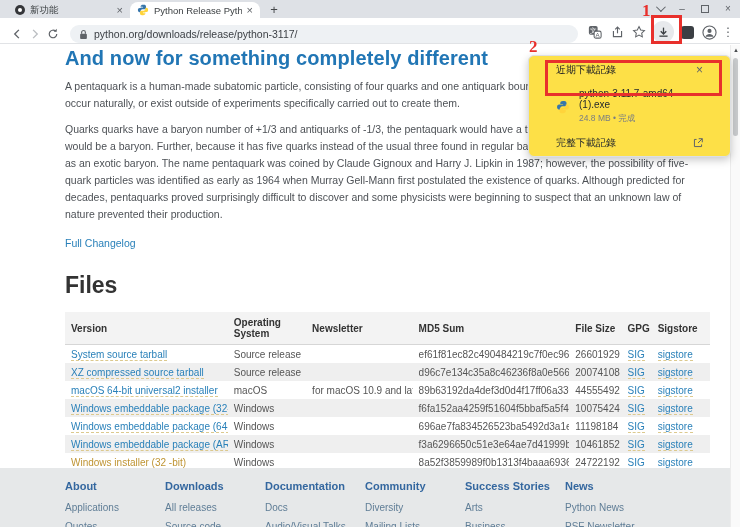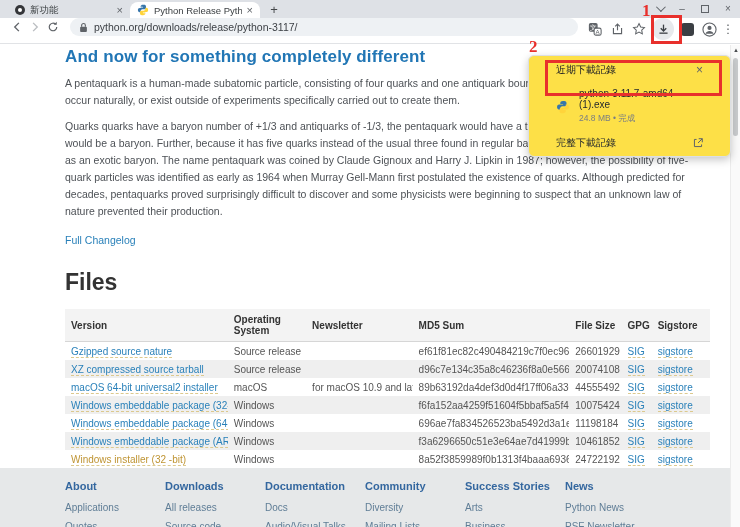--- a/index.html
+++ b/index.html
@@ -16,34 +16,34 @@
   .whatsnew-dot { width:10px; height:10px; border-radius:50%; background:#35363a; position:relative; flex:0 0 auto; }
   .whatsnew-dot::after { content:""; position:absolute; left:3px; top:3px; width:4px; height:4px; border-radius:50%; background:#fff; }
   .pylogo { width:12px; height:12px; flex:0 0 auto; }
   .newtab-btn { width:16px; height:16px; margin:0 0 1px 6px; font-size:13px; color:#45474a; display:flex; align-items:center; justify-content:center; }
   .win-controls { position:absolute; right:6px; top:1px; display:flex; gap:13px; align-items:center; height:15px; color:#5f6368; font-size:10px; }
   .wc { width:12px; text-align:center; line-height:15px; }
   .wc-max { width:8px; height:8px; border:1px solid #5f6368; margin-top:0px; }
   .wc-chevron { width:7px; height:7px; border-right:1.5px solid #5f6368; border-bottom:1.5px solid #5f6368; transform:rotate(45deg) translateY(-2px); }
 
   
-  .toolbar { position:absolute; top:18px; left:0; right:0; height:26px; background:#fff; border-bottom:1px solid #e1e3e6; display:flex; align-items:flex-start; padding:0 8px; }
+  .toolbar { position:absolute; top:18px; left:0; right:0; height:26px; background:#fff; border-bottom:1px solid #e1e3e6; display:flex; align-items:flex-end; padding:0 8px; }
   .nav-ic { width:18px; height:18px; display:flex; align-items:center; justify-content:center; color:#5f6368; }
   .nav-ic svg { display:block; }
   .addressbar { flex:1; height:18px; margin:0 8px; border-radius:9px; background:#eef1f4; display:flex; align-items:center; padding:0 9px; gap:6px; min-width:0; }
   .url-text { font-size:10.5px; color:#3b3f44; white-space:nowrap; overflow:hidden; }
   .right-icons { display:flex; align-items:center; gap:4px; }
   .ric { width:18px; height:20px; display:flex; align-items:center; justify-content:center; color:#5f6368; }
   .download-btn { width:22px; height:22px; border-radius:50%; background:#e7e9ec; display:flex; align-items:center; justify-content:center; }
   .panel-ic { width:13px; height:13px; border-radius:3px; background:#3b3f44; }
   .dots { font-size:12px; color:#5f6368; letter-spacing:0; width:10px; text-align:center; }
 
   
   .content { position:absolute; top:45px; left:0; right:10px; bottom:0; background:#fff; overflow:hidden; padding-left:65px; }
-  .page-h2 { width:645px; margin:2px 0 8px; font-size:17px; font-weight:bold; color:#2176b5; letter-spacing:.1px; }
+  .page-h2 { width:645px; margin:2px 0 8px; font-size:20px; font-weight:bold; color:#2176b5; letter-spacing:.1px; }
   .para { width:645px; font-size:10.5px; line-height:17px; color:#4d5156; margin-bottom:9px; }
   .changelog { display:inline-block; margin-top:5px; font-size:10.5px; color:#2980b9; text-decoration:none; }
   .files-h1 { font-size:23px; font-weight:bold; color:#333; margin:21px 0 13px; }
   table.files { width:645px; border-collapse:collapse; font-size:10px; table-layout:fixed;margin-top:13px; }
   table.files th { text-align:left; font-weight:bold; color:#333; background:#f3f3f3; border-bottom:1px solid #d6d6d6; padding:5px 6px; }
   table.files td { padding:4px 6px 3px; color:#555; overflow:hidden; white-space:nowrap; }
   table.files tr.even td { background:#efefef; }
   .col-version{width:162px}.col-os{width:78px}.col-desc{width:106px}.col-md5{width:156px}.col-size{width:52px}.col-gpg{width:30px}.col-sig{width:58px}
   a.tlink { color:#2980b9; text-decoration:none; border-bottom:1px dashed #dcc98e; }
   a.tlink.visited { color:#bf9433; }
@@ -197,21 +197,21 @@
             <th>Operating System</th>
             <th>Newsletter</th>
             <th>MD5 Sum</th>
             <th>File Size</th>
             <th>GPG</th>
             <th class="sig-head">Sigstore</th>
           </tr>
         </thead>
       <tbody id="files-tbody">
           <tr>
-            <td><a href="#" class="tlink">Gzipped source nature</a></td>
+            <td><a href="#" class="tlink">System source tarball</a></td>
             <td>Source release</td>
             <td></td>
             <td>ef61f81ec82c490484219c7f0ec96783</td>
             <td>26601929</td>
             <td><a href="#" class="tlink">SIG</a></td>
             <td><a href="#" class="tlink">sigstore</a></td>
           </tr>
           <tr class="even">
             <td><a href="#" class="tlink">XZ compressed source tarball</a></td>
             <td>Source release</td>

